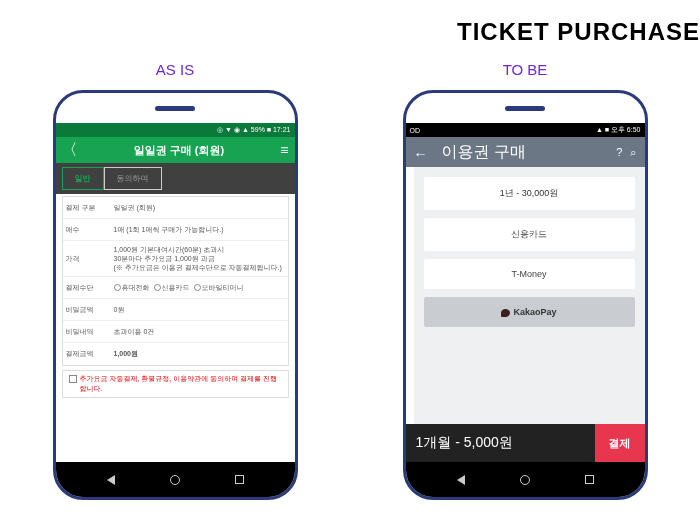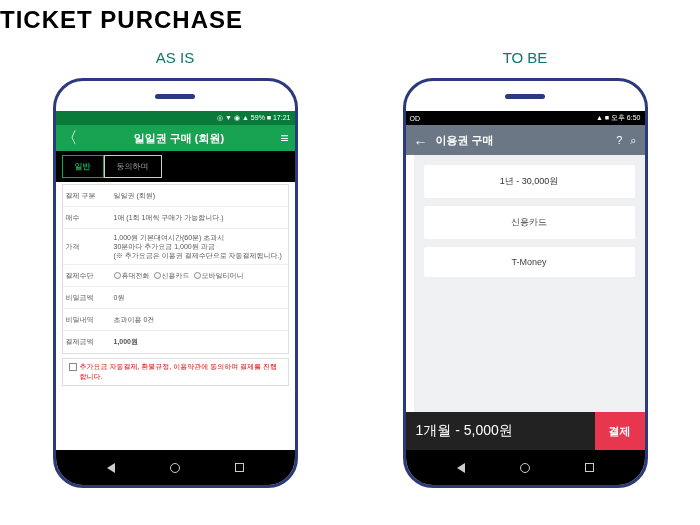--- a/index.html
+++ b/index.html
@@ -1,52 +1,52 @@
 <!DOCTYPE html>
 <html><head>
 <meta charset="utf-8">
 <style>
   * { box-sizing: border-box; margin: 0; padding: 0; }
   body { font-family: -apple-system, "Malgun Gothic", sans-serif; background: #fff; width: 700px; height: 525px; position: relative; }
-  .title { text-align: left; font-size: 24px; font-weight: 700; letter-spacing: 1px; padding-top: 6px; }
+  .title { text-align: right; font-size: 24px; font-weight: 700; letter-spacing: 1px; padding-top: 18px; }
   .columns { display: flex; justify-content: space-around; margin-top: 15px; }
   .col { display: flex; flex-direction: column; align-items: center; }
-  .col-label { font-size: 15px; font-weight: 400; margin-bottom: 12px; color: #0f766e; }
+  .col-label { font-size: 15px; font-weight: 400; margin-bottom: 12px; color: #6d28d9; }
   .phone { width: 245px; height: 410px; border: 3px solid #2a3a7a; border-radius: 30px; background: #fff; position: relative; display: flex; flex-direction: column; overflow: hidden; }
   .phone-top { height: 30px; display: flex; align-items: center; justify-content: center; }
   .speaker { width: 40px; height: 5px; background: #2a3a7a; border-radius: 3px; }
   .phone-bottom { height: 35px; display: flex; align-items: center; justify-content: center; gap: 55px; background: #000; }
   .screen { flex: 1; background: #fff; display: flex; flex-direction: column; font-size: 9px; overflow: hidden; }
 
   
   .status-asis { height: 14px; background: #0a7a3a; color: #fff; display: flex; justify-content: flex-end; align-items: center; padding: 0 4px; font-size: 7px; gap: 2px; }
   .hdr-asis { height: 26px; background: #17a351; color: #fff; display: flex; align-items: center; padding: 0 6px; }
   .hdr-asis .back { font-size: 16px; }
   .hdr-asis .ttl { flex: 1; text-align: center; font-size: 11px; font-weight: 600; }
   .hdr-asis .menu { font-size: 14px; }
-  .tabs-asis { display: flex; padding: 4px 6px; gap: 0; background: #000000; }
+  .tabs-asis { display: flex; padding: 4px 6px; gap: 0; background: #404040; }
   .tab-asis { padding: 5px 12px; font-size: 8px; border: 1px solid #ccc; color: #999; }
   .tab-asis.active { border-color: #17a351; color: #17a351; font-weight: 600; }
   .tbl { margin: 2px 6px; border: 1px solid #ddd; }
   .row { display: flex; border-bottom: 1px solid #eee; min-height: 22px; }
   .row:last-child { border-bottom: none; }
   .row .lbl { width: 48px; padding: 4px 3px; font-size: 7px; color: #555; display: flex; align-items: center; }
   .row .val { flex: 1; padding: 4px 3px; font-size: 7px; color: #555; display: flex; align-items: center; }
   .red { color: #d00; }
   .radios { display: flex; gap: 4px; flex-wrap: wrap; }
   .radio { display: flex; align-items: center; gap: 1px; }
   .radio-circ { width: 7px; height: 7px; border: 1px solid #888; border-radius: 50%; }
   .consent { padding: 3px 6px; font-size: 7px; color: #d00; display: flex; align-items: flex-start; gap: 3px; border: 1px solid #ddd; margin: 2px 6px 0 6px; }
   .chk { width: 8px; height: 8px; border: 1px solid #888; flex-shrink: 0; margin-top: 1px; }
 
   
   .status-tobe { height: 14px; background: #000; color: #fff; display: flex; justify-content: space-between; align-items: center; padding: 0 4px; font-size: 7px; }
   .hdr-tobe { height: 30px; background: #6b7785; color: #fff; display: flex; align-items: center; padding: 0 8px; gap: 8px; }
   .hdr-tobe .back { font-size: 14px; }
-  .hdr-tobe .ttl { flex: 1; font-size: 11px; font-weight: 700; }
+  .hdr-tobe .ttl { flex: 1; font-size: 16px; font-weight: 400; margin-left: 6px; }
   .hdr-tobe .ico { font-size: 11px; }
   .tobe-body { flex: 1; background: #eef0f2; padding: 10px; display: flex; flex-direction: column; gap: 8px; margin-left: 8px; }
   .sel-row { background: #fff; padding: 10px; text-align: center; font-size: 9px; color: #333; border-radius: 2px; }
   .sel-lbl { font-size: 8px; color: #888; margin: 4px 0 2px 0; }
   .pay-btn { background: #fff; padding: 10px; text-align: center; font-size: 9px; color: #444; border-radius: 2px; }
   .kakao { background: #c9cdd1; color: #333; font-weight: 600; }
   .kakao-ico { display: inline-block; width: 9px; height: 8px; background: #3b1e1e; border-radius: 50% 50% 50% 10%; margin-right: 3px; vertical-align: middle; }
   .bottom-bar { background: #222; color: #fff; display: flex; align-items: center; height: 38px; }
   .bottom-info { flex: 1; padding: 0 10px; font-size: 14px; }
   .bottom-pay { background: #e8364f; color: #fff; font-size: 11px; font-weight: 600; height: 100%; display: flex; align-items: center; padding: 16px 14px; text-align: center; }
@@ -153,20 +153,21 @@
         <div class="hdr-tobe">
           <span class="back">←</span>
           <span class="ttl">이용권 구매</span>
           <span class="ico">?</span>
           <span class="ico">⌕</span>
         </div>
         <div class="tobe-body">
           <div class="sel-row">1년   -   30,000원</div>
           <div class="pay-btn">신용카드</div>
           <div class="pay-btn">T-Money</div>
+          <div class="pay-btn kakao"><span class="kakao-ico"></span><span>KakaoPay</span></div>
         </div>
         <div class="bottom-bar">
           <div class="bottom-info">1개월 - 5,000원</div>
           <div class="bottom-pay">결제</div>
         </div>
       </div>
       <div class="phone-bottom">
         <div class="tri"></div>
         <div class="circ"></div>
         <div class="sq"></div>

